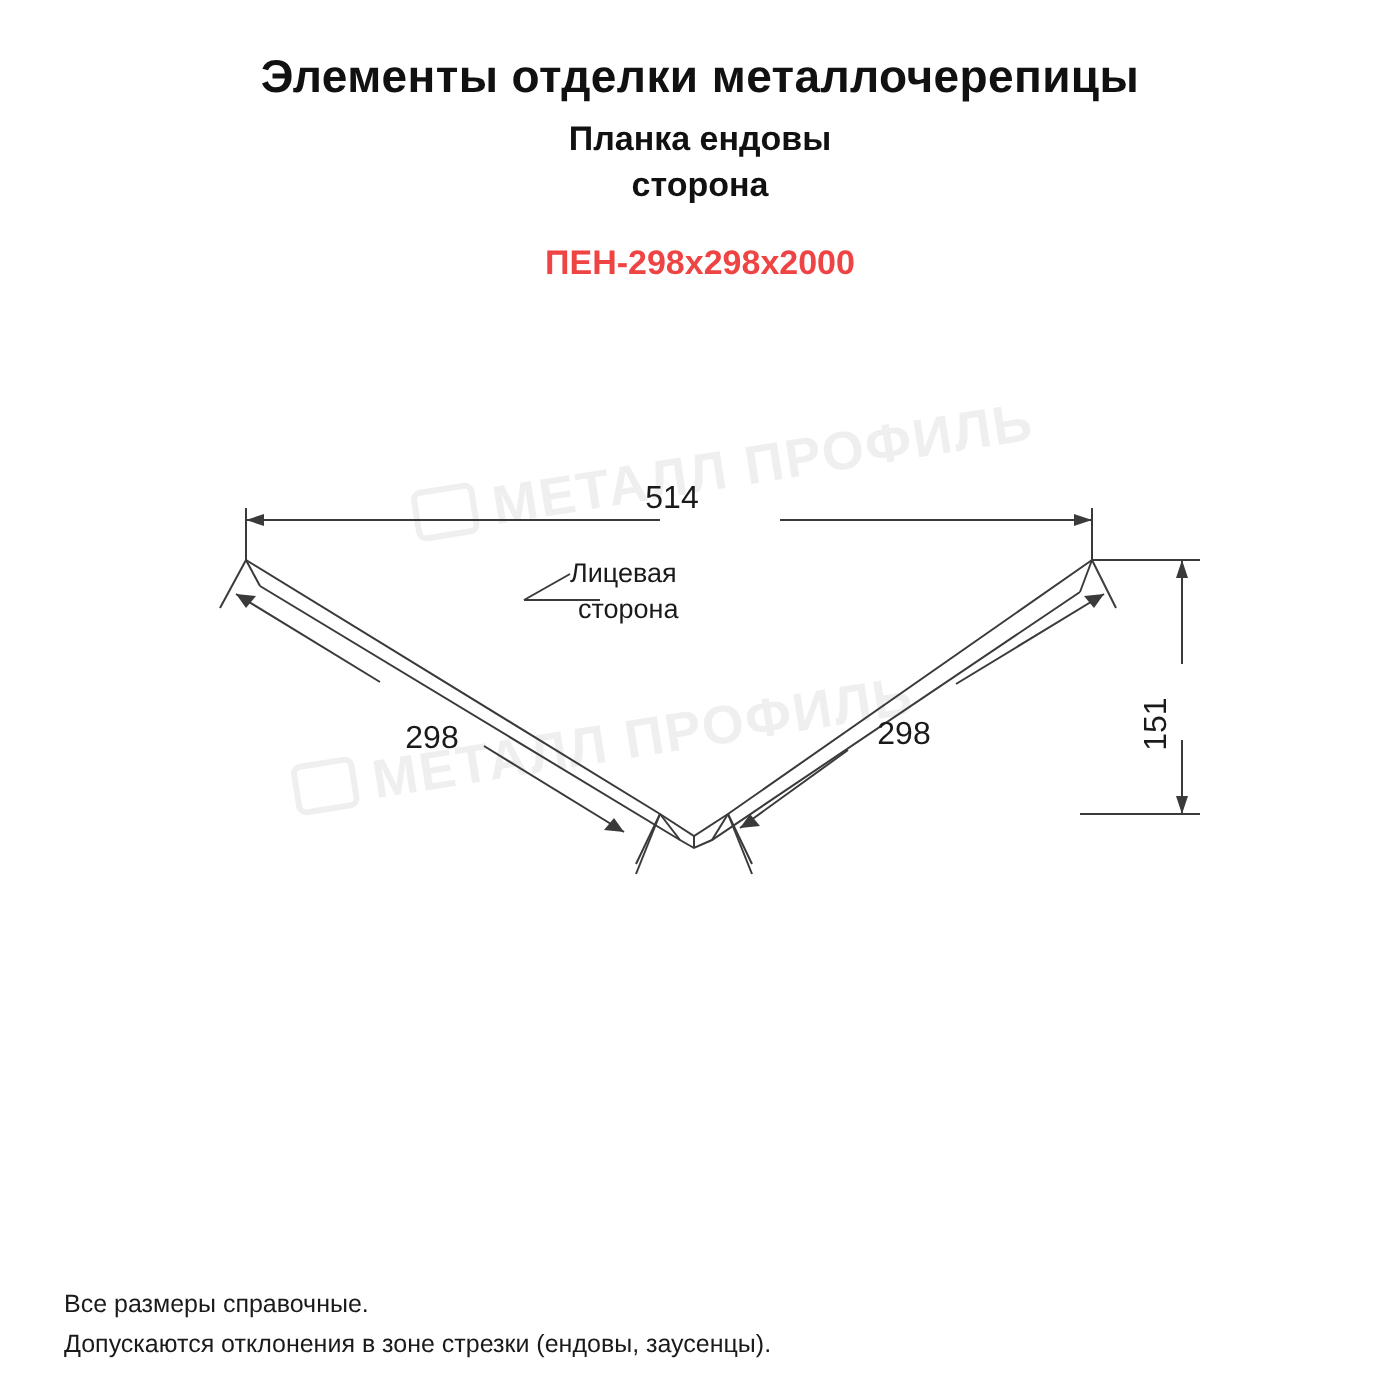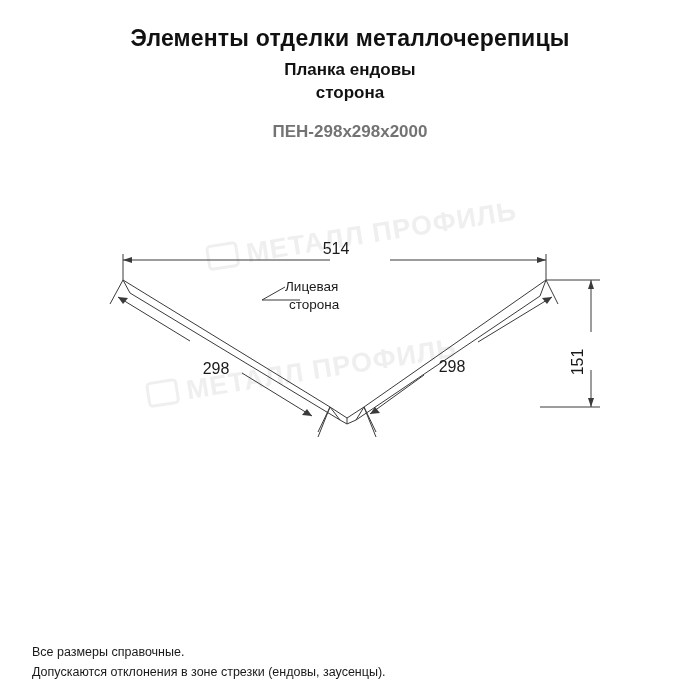--- a/index.html
+++ b/index.html
@@ -41,21 +41,21 @@
     color: #111111;
     margin: 0;
     line-height: 1.35;
   }
   .sub-title-wrap {
     margin-top: 6px;
   }
   .code-title {
     font-size: 17px;
     font-weight: bold;
-    color: #737373;
+    color: #ef4444;
     margin: 0;
     margin-top: 16px;
     line-height: 1.3;
   }
   .drawing {
     position: absolute;
     top: 192px;
     left: 0;
     width: 644px;
     height: 320px;

